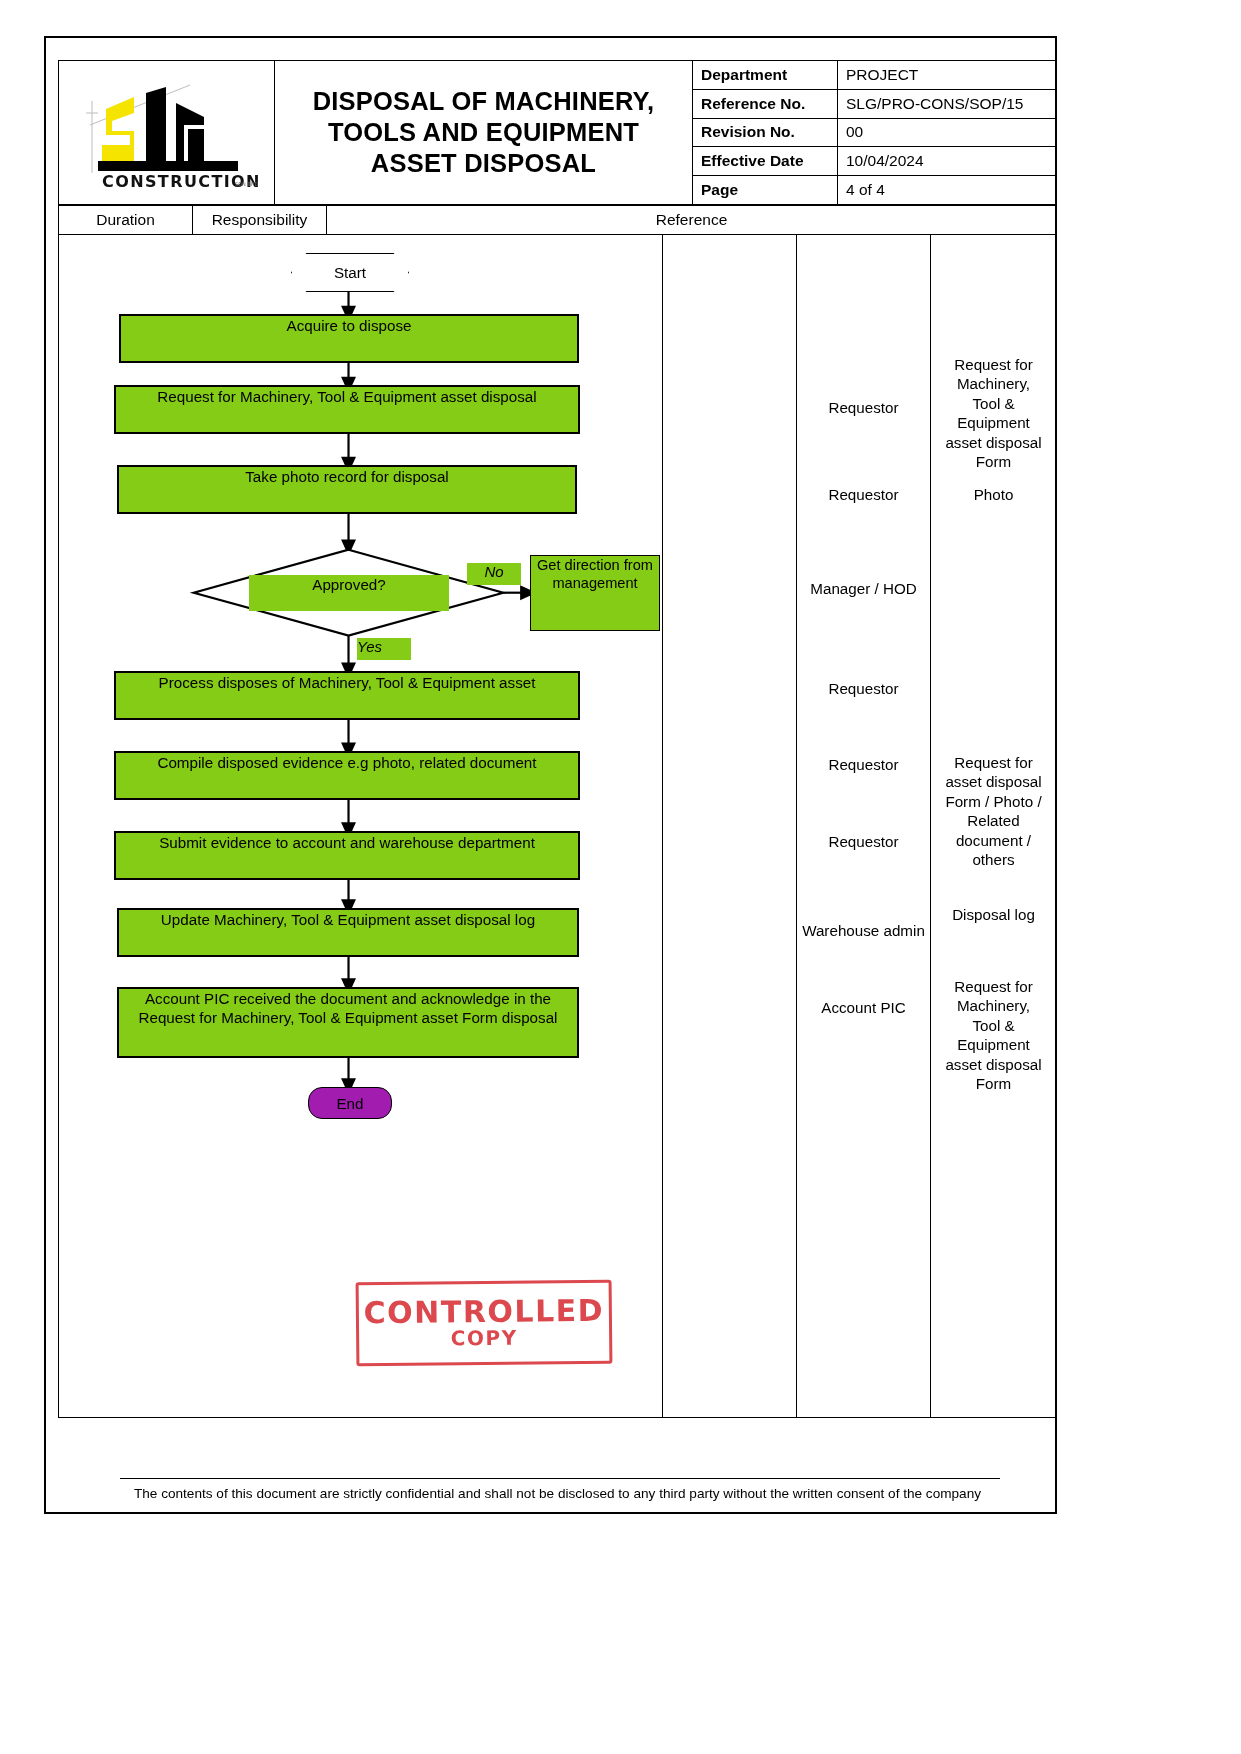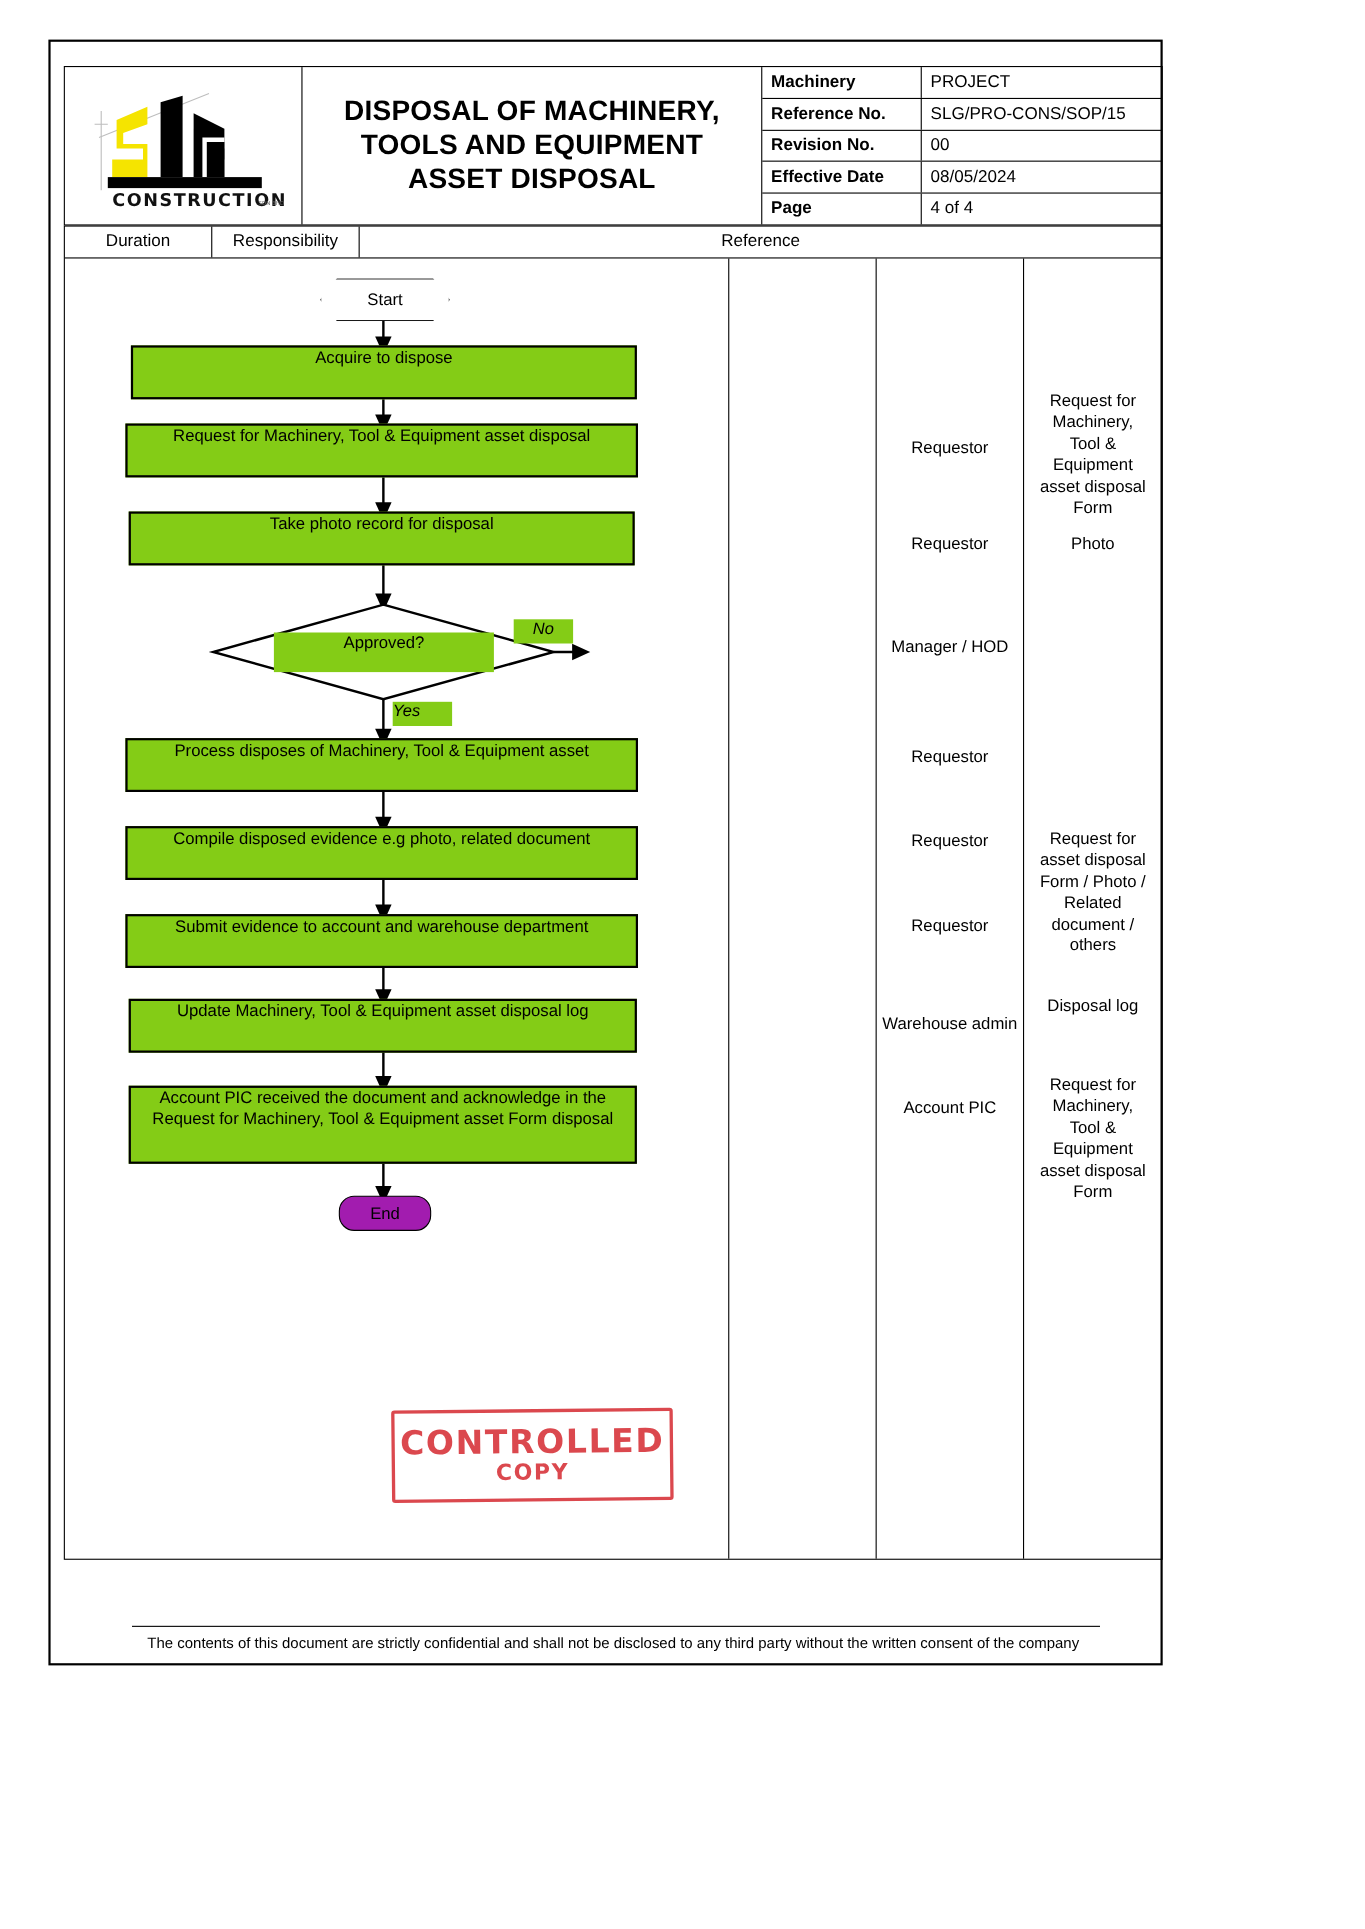--- a/index.html
+++ b/index.html
@@ -219,34 +219,34 @@
     <div class="title-cell">
       <div class="t">
         <div>DISPOSAL OF MACHINERY,</div>
         <div>TOOLS AND EQUIPMENT</div>
         <div>ASSET DISPOSAL</div>
       </div>
     </div>
 
     <div class="meta">
       <div class="meta-row">
-        <div class="meta-k">Machinery</div>
+        <div class="meta-k">Department</div>
         <div class="meta-v">PROJECT</div>
       </div>
       <div class="meta-row">
         <div class="meta-k">Reference No.</div>
         <div class="meta-v">SLG/PRO-CONS/SOP/15</div>
       </div>
       <div class="meta-row">
         <div class="meta-k">Revision No.</div>
         <div class="meta-v">00</div>
       </div>
       <div class="meta-row">
         <div class="meta-k">Effective Date</div>
-        <div class="meta-v">08/05/2024</div>
+        <div class="meta-v">10/04/2024</div>
       </div>
       <div class="meta-row">
         <div class="meta-k">Page</div>
         <div class="meta-v">4 of 4</div>
       </div>
     </div>
   </div>
 
   <div class="tbl">
 
@@ -314,20 +314,23 @@
           </div>
 
           <div class="node italic" style="left:408px;top:328px;width:54px;height:22px;border:none;">
             <span>No</span>
           </div>
 
           <div class="node italic" style="left:298px;top:403px;width:54px;height:22px;border:none;justify-content:flex-start;">
             <span>Yes</span>
           </div>
 
+          <div class="node small-box" style="left:471px;top:320px;width:130px;height:76px;">
+            <span>Get direction from management</span>
+          </div>
 
           <div class="node box" style="left:55px;top:436px;width:466px;height:49px;">
             <span>Process disposes of Machinery, Tool &amp; Equipment asset</span>
           </div>
 
           <div class="node box" style="left:55px;top:516px;width:466px;height:49px;">
             <span>Compile disposed evidence e.g photo, related document</span>
           </div>
 
           <div class="node box" style="left:55px;top:596px;width:466px;height:49px;">

